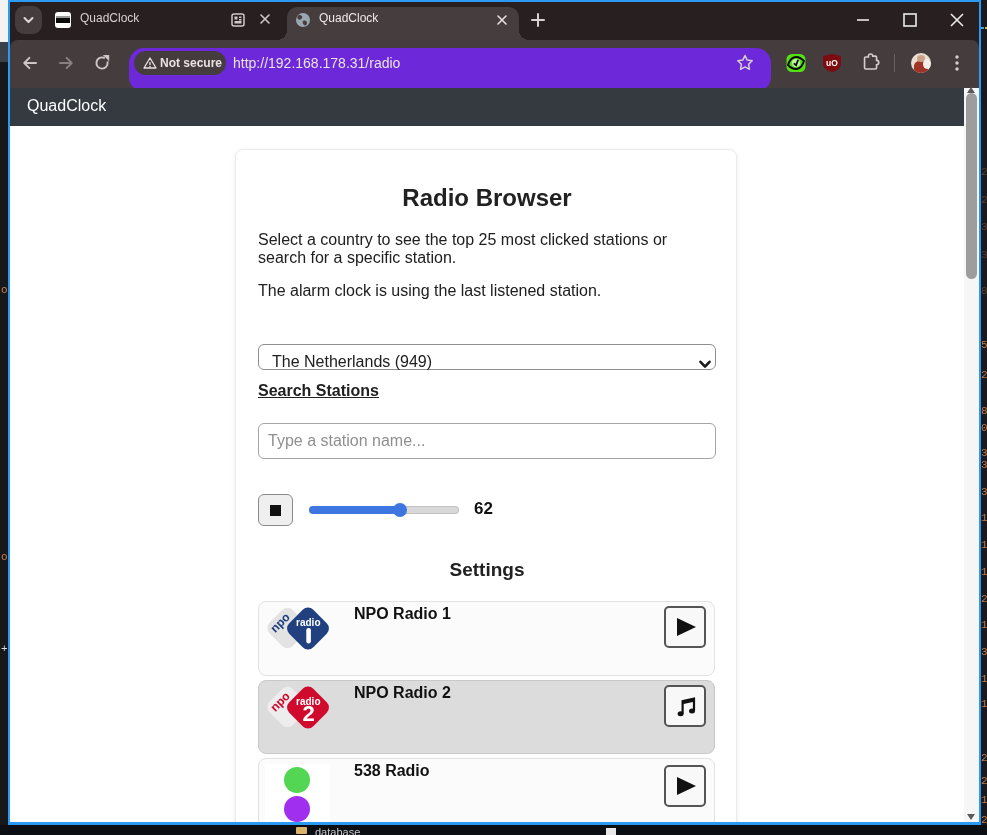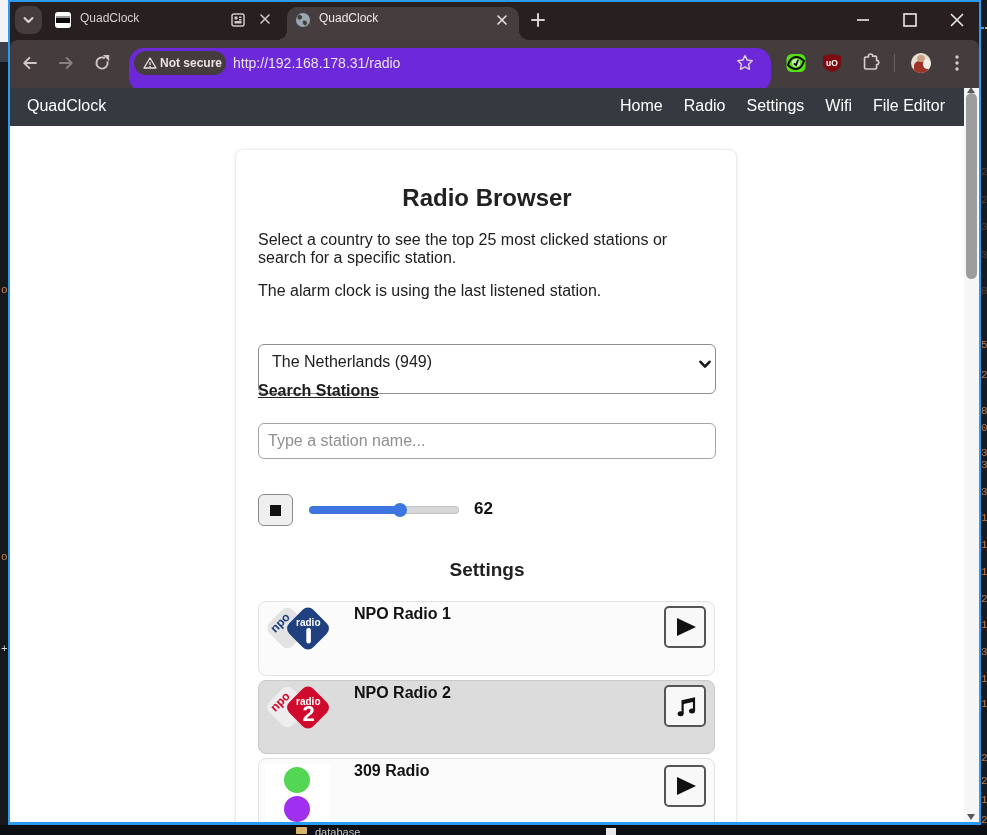--- a/index.html
+++ b/index.html
@@ -63,21 +63,21 @@
 
   
   #card { left:225px; top:61px; width:502px; height:700px; background:#fff; border:1px solid #ececec; border-radius:8px; box-shadow:0 1px 4px rgba(0,0,0,.08); }
   .cardin { position:absolute; left:22px; width:458px; }
   #h1 { top:34px; left:0; width:502px; text-align:center; font-size:24px; font-weight:bold; color:#212121; }
   .para { font-size:16px; color:#202020; line-height:18px; }
   #p1 { top:81px; }
   #p2 { top:132px; }
   .lbl { font-size:16px; font-weight:bold; color:#202020; }
   #lbl1 { top:169px; }
-  #select { top:194px; height:50px; border:1px solid #8e8e8e; border-radius:6px; background:#fff; }
+  #select { top:194px; height:26px; border:1px solid #8e8e8e; border-radius:6px; background:#fff; }
   #select .t { position:absolute; left:13px; top:8px; font-size:16px; color:#202020; }
   #select svg { position:absolute; right:4px; top:15px; }
   #lbl2 { top:232px;text-decoration:underline; }
   #input { top:273px; height:36px; border:1px solid #a5a5a5; border-radius:6px; background:#fff; }
   #input .t { position:absolute; left:9px; top:8px; font-size:16px; color:#8f8f8f; }
   #stopbtn { left:22px; top:344px; width:35px; height:32px; background:#efefef; border:1px solid #8a8a8a; border-radius:6px; }
   #stopbtn .sq { position:absolute; left:10.5px; top:9.5px; width:11px; height:11px; background:#111; }
   #slider { left:73px; top:356px; width:150px; height:8px; }
   #slider .left { position:absolute; left:0; top:0; width:90px; height:8px; background:#3d76e0; border-radius:4px 0 0 4px; }
   #slider .right { position:absolute; left:90px; top:0; width:60px; height:8px; background:#d8d8d8; border-radius:0 4px 4px 0; border:1px solid #c2c2c2; border-left:none; }
@@ -245,21 +245,20 @@
     <svg class="tbicon" style="left:933px;" width="28" height="28" viewBox="0 0 28 28">
       <circle cx="14" cy="8" r="1.7" fill="#d6cccd"></circle>
       <circle cx="14" cy="14" r="1.7" fill="#d6cccd"></circle>
       <circle cx="14" cy="20" r="1.7" fill="#d6cccd"></circle>
     </svg>
   </div>
 
   <div class="abs" id="page">
     <div class="abs" id="navbar">
       <div class="brand">QuadClock</div>
-      <div class="links"><span style="margin-left:0;">Home</span><span>Radio</span><span>Settings</span><span>Wifi</span><span>File Editor</span></div>
     </div>
     <div class="abs" id="card">
       <div class="abs" id="h1">Radio Browser</div>
       <div class="abs cardin para" id="p1">Select a country to see the top 25 most clicked stations or search for a specific station.</div>
       <div class="abs cardin para" id="p2">The alarm clock is using the last listened station.</div>
       <div class="abs cardin" id="select">
         <div class="t">The Netherlands (949)</div>
         <svg width="12" height="9" viewBox="0 0 12 9">
           <path d="M1.5 1.8L6 6.6l4.5-4.8" fill="none" stroke="#1a1a1a" stroke-width="2.6" stroke-linecap="round" stroke-linejoin="round"></path>
         </svg>
@@ -308,21 +307,21 @@
             <ellipse cx="6.6" cy="19.8" rx="3" ry="2.5" fill="#111"></ellipse>
             <ellipse cx="18" cy="17" rx="3" ry="2.5" fill="#111"></ellipse>
           </svg>
         </div>
       </div>
       <div class="row" id="row3">
         <div id="logo538">
           <div class="c1"></div>
           <div class="c2"></div>
         </div>
-        <div class="title">309 Radio</div>
+        <div class="title">538 Radio</div>
         <div class="btn">
           <div class="play"></div>
         </div>
       </div>
     </div>
   </div>
 
   <div class="abs" id="scrollbar">
     <div class="sb-arrow" style="top:-1px; border-left:4.5px solid transparent; border-right:4.5px solid transparent; border-bottom:6px solid #5a5a5a;"></div>
     <div id="sb-thumb"></div>

